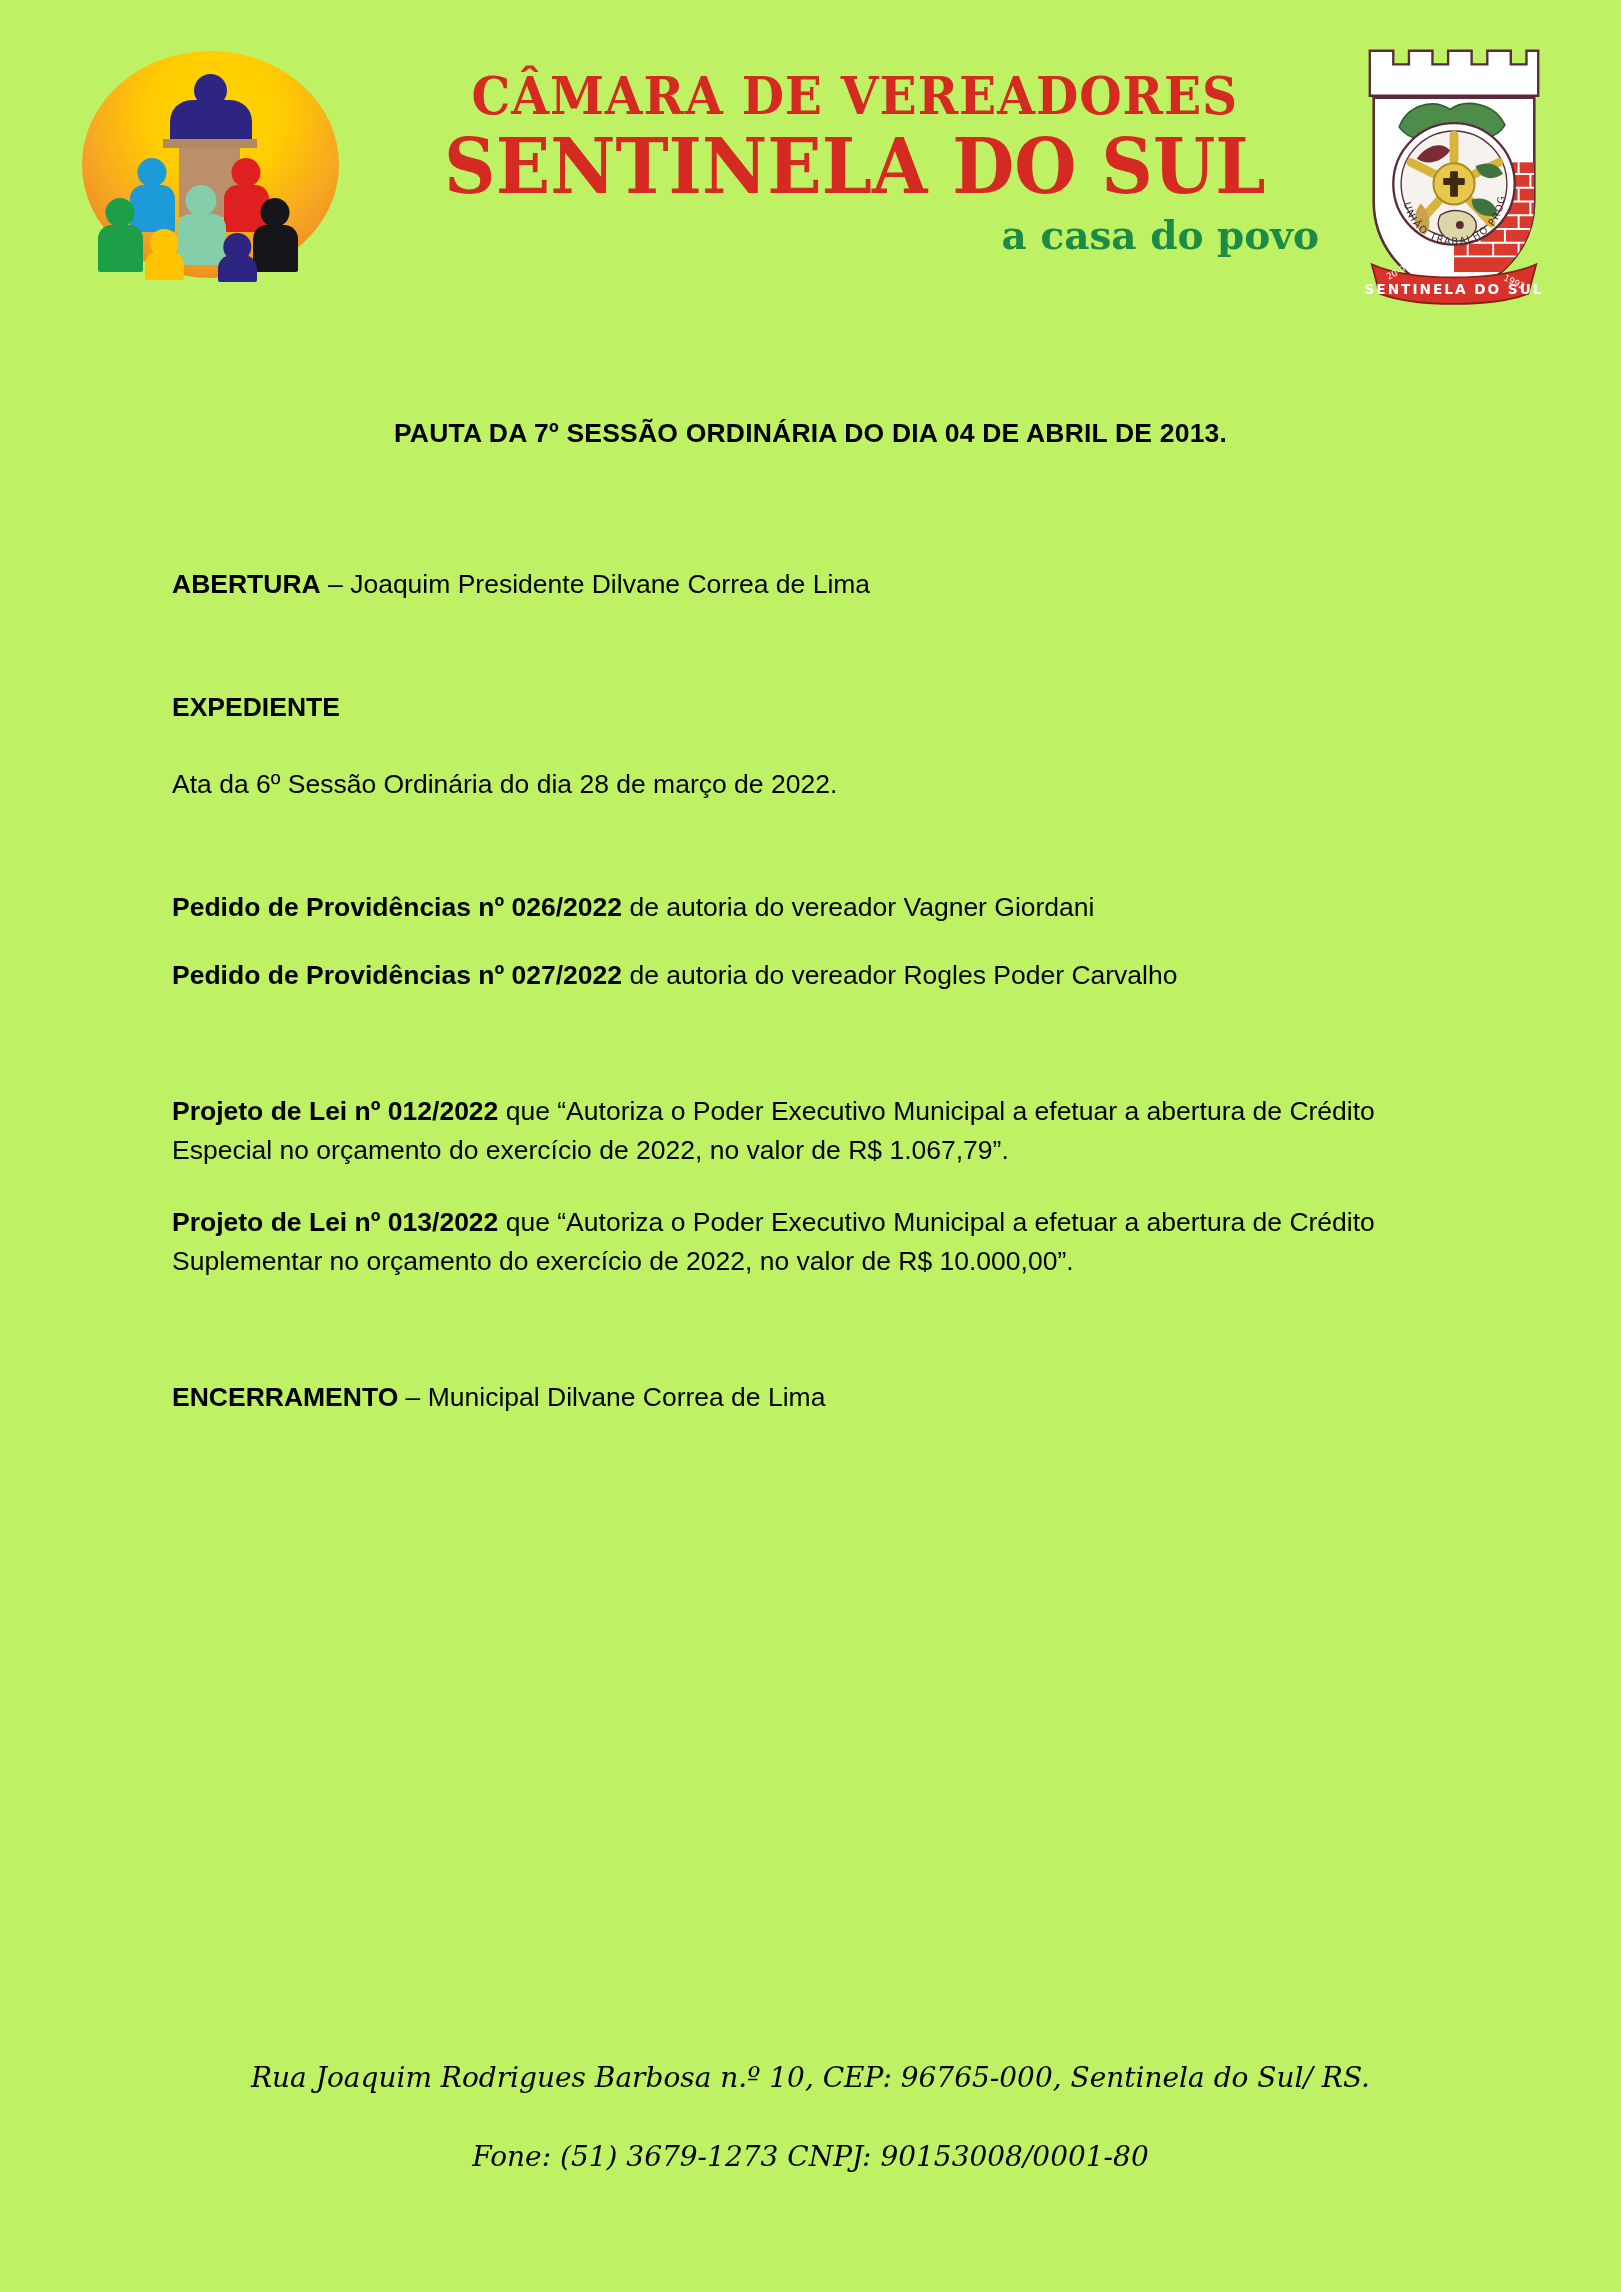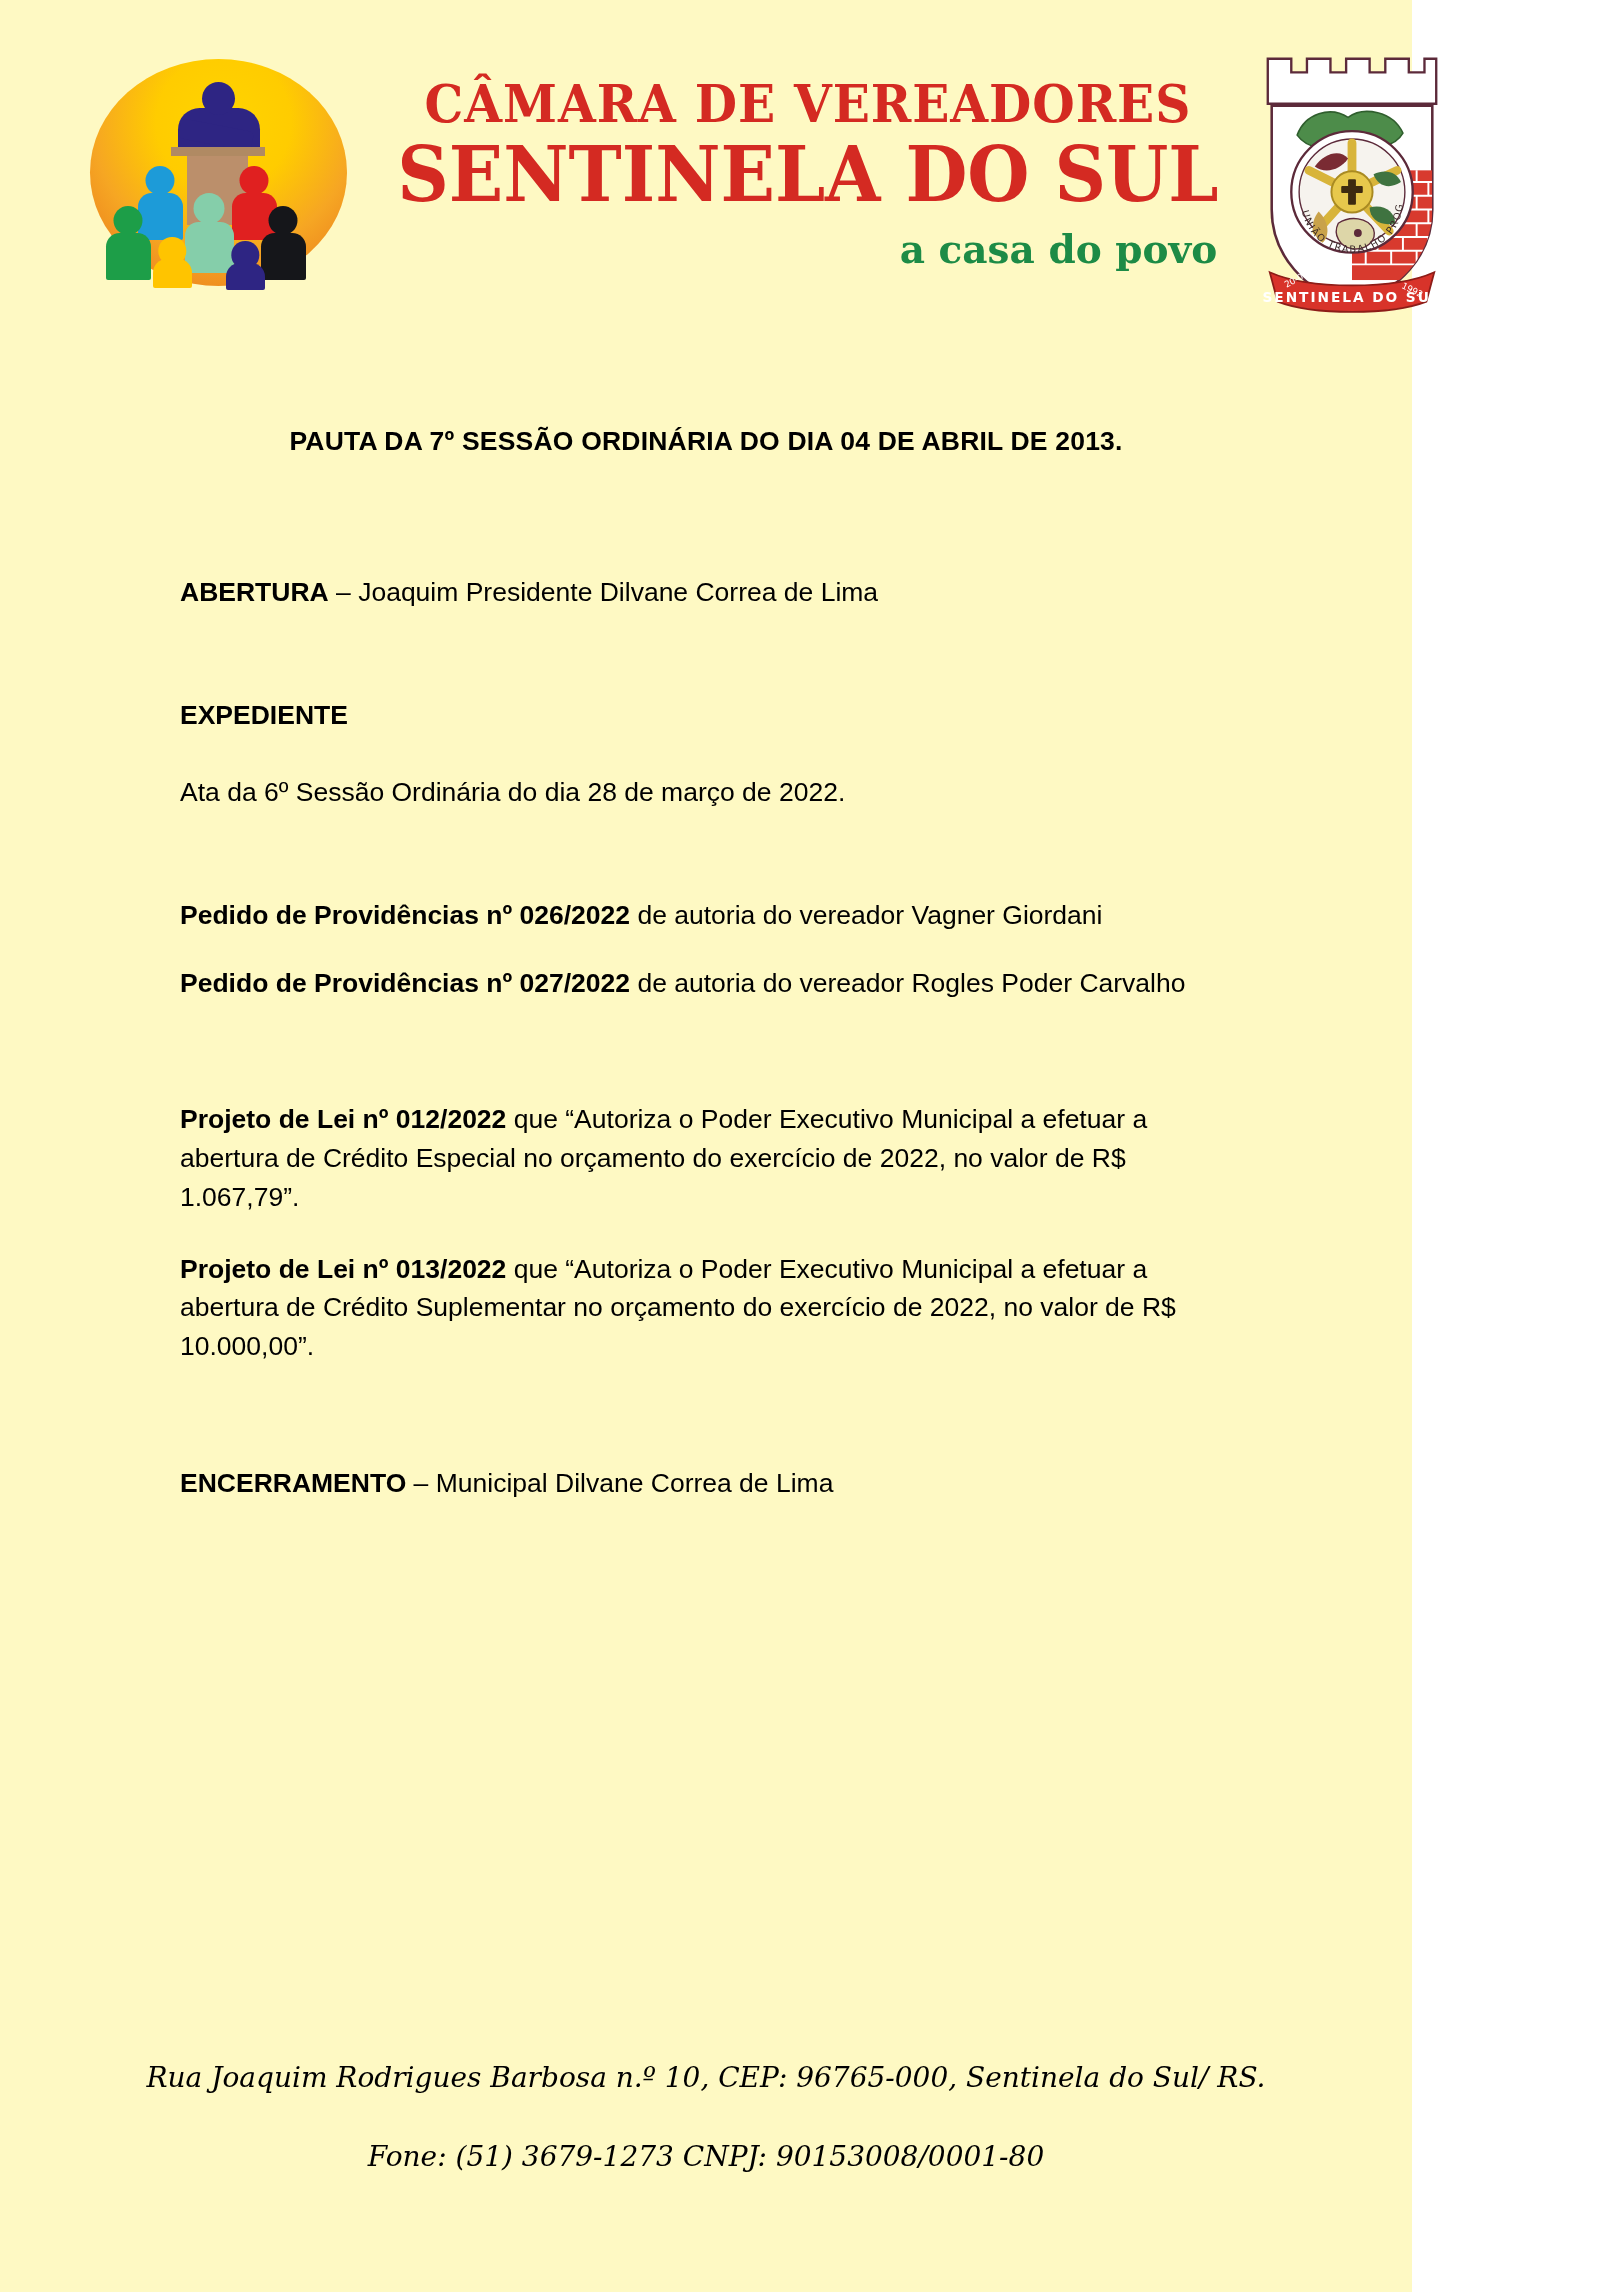--- a/index.html
+++ b/index.html
@@ -14,24 +14,24 @@
     height: 2293px;
     position: relative;
     font-family: "Liberation Sans", sans-serif;
     color: #000000;
     overflow: hidden;
   }
 
   
   .page {
     position: relative;
-    width: 1412px;
+    width: 1621px;
     height: 2293px;
-    background: #fef9c3;
-    padding: 8px;
+    background: #bef264;
+    padding: 0;
   }
 
   
   .letterhead {
     position: relative;
     height: 353px;
     display: flex;
     align-items: flex-start;
     padding: 23.5px 59px 0 59px;
   }
@@ -144,21 +144,21 @@
     margin-top: 5.9px;
     letter-spacing: 0px;
     transform: scaleX(0.94);
     white-space: nowrap;
   }
   .wm-line3 {
     font-family: "DejaVu Serif", serif;
     font-weight: 700;
     color: #1d8b46;
     font-size: 39px;
-    margin-top: 12px;
+    margin-top: 6px;
     text-align: right;
     padding-right: 27.4px;
     white-space: nowrap;
   }
 
   
   .coat {
     flex: 0 0 196px;
     width: 196px;
     height: 284px;

